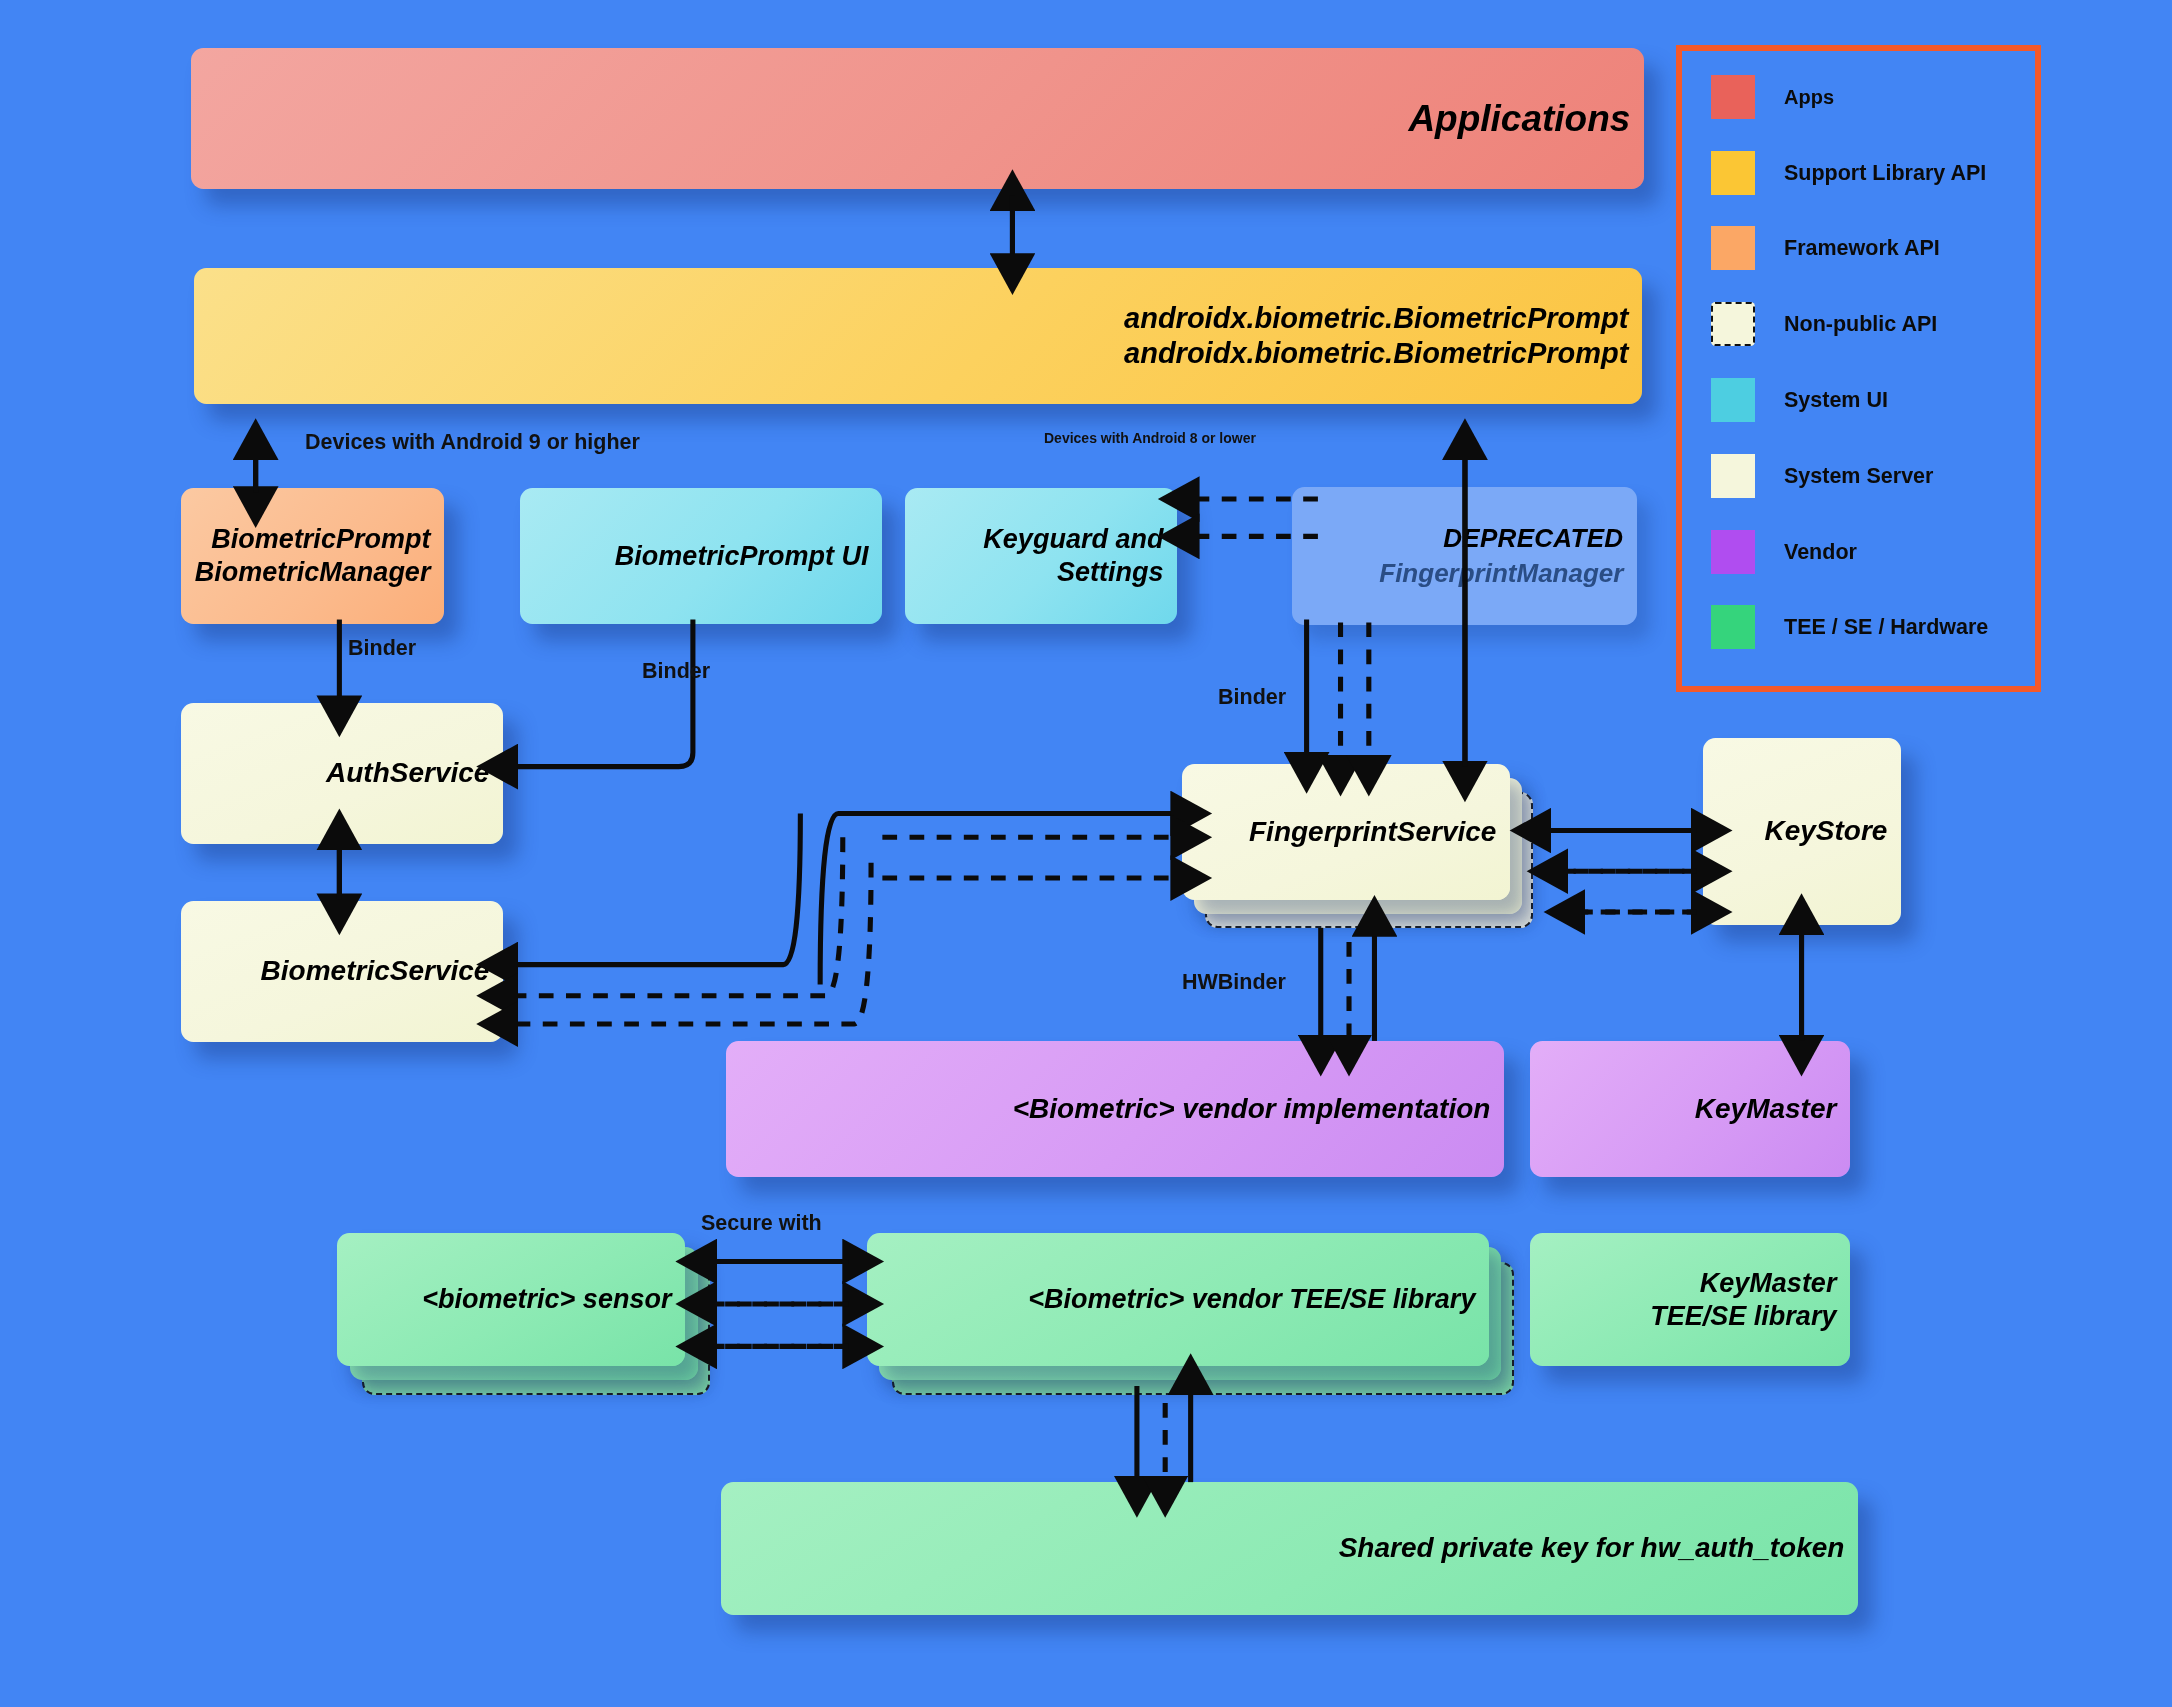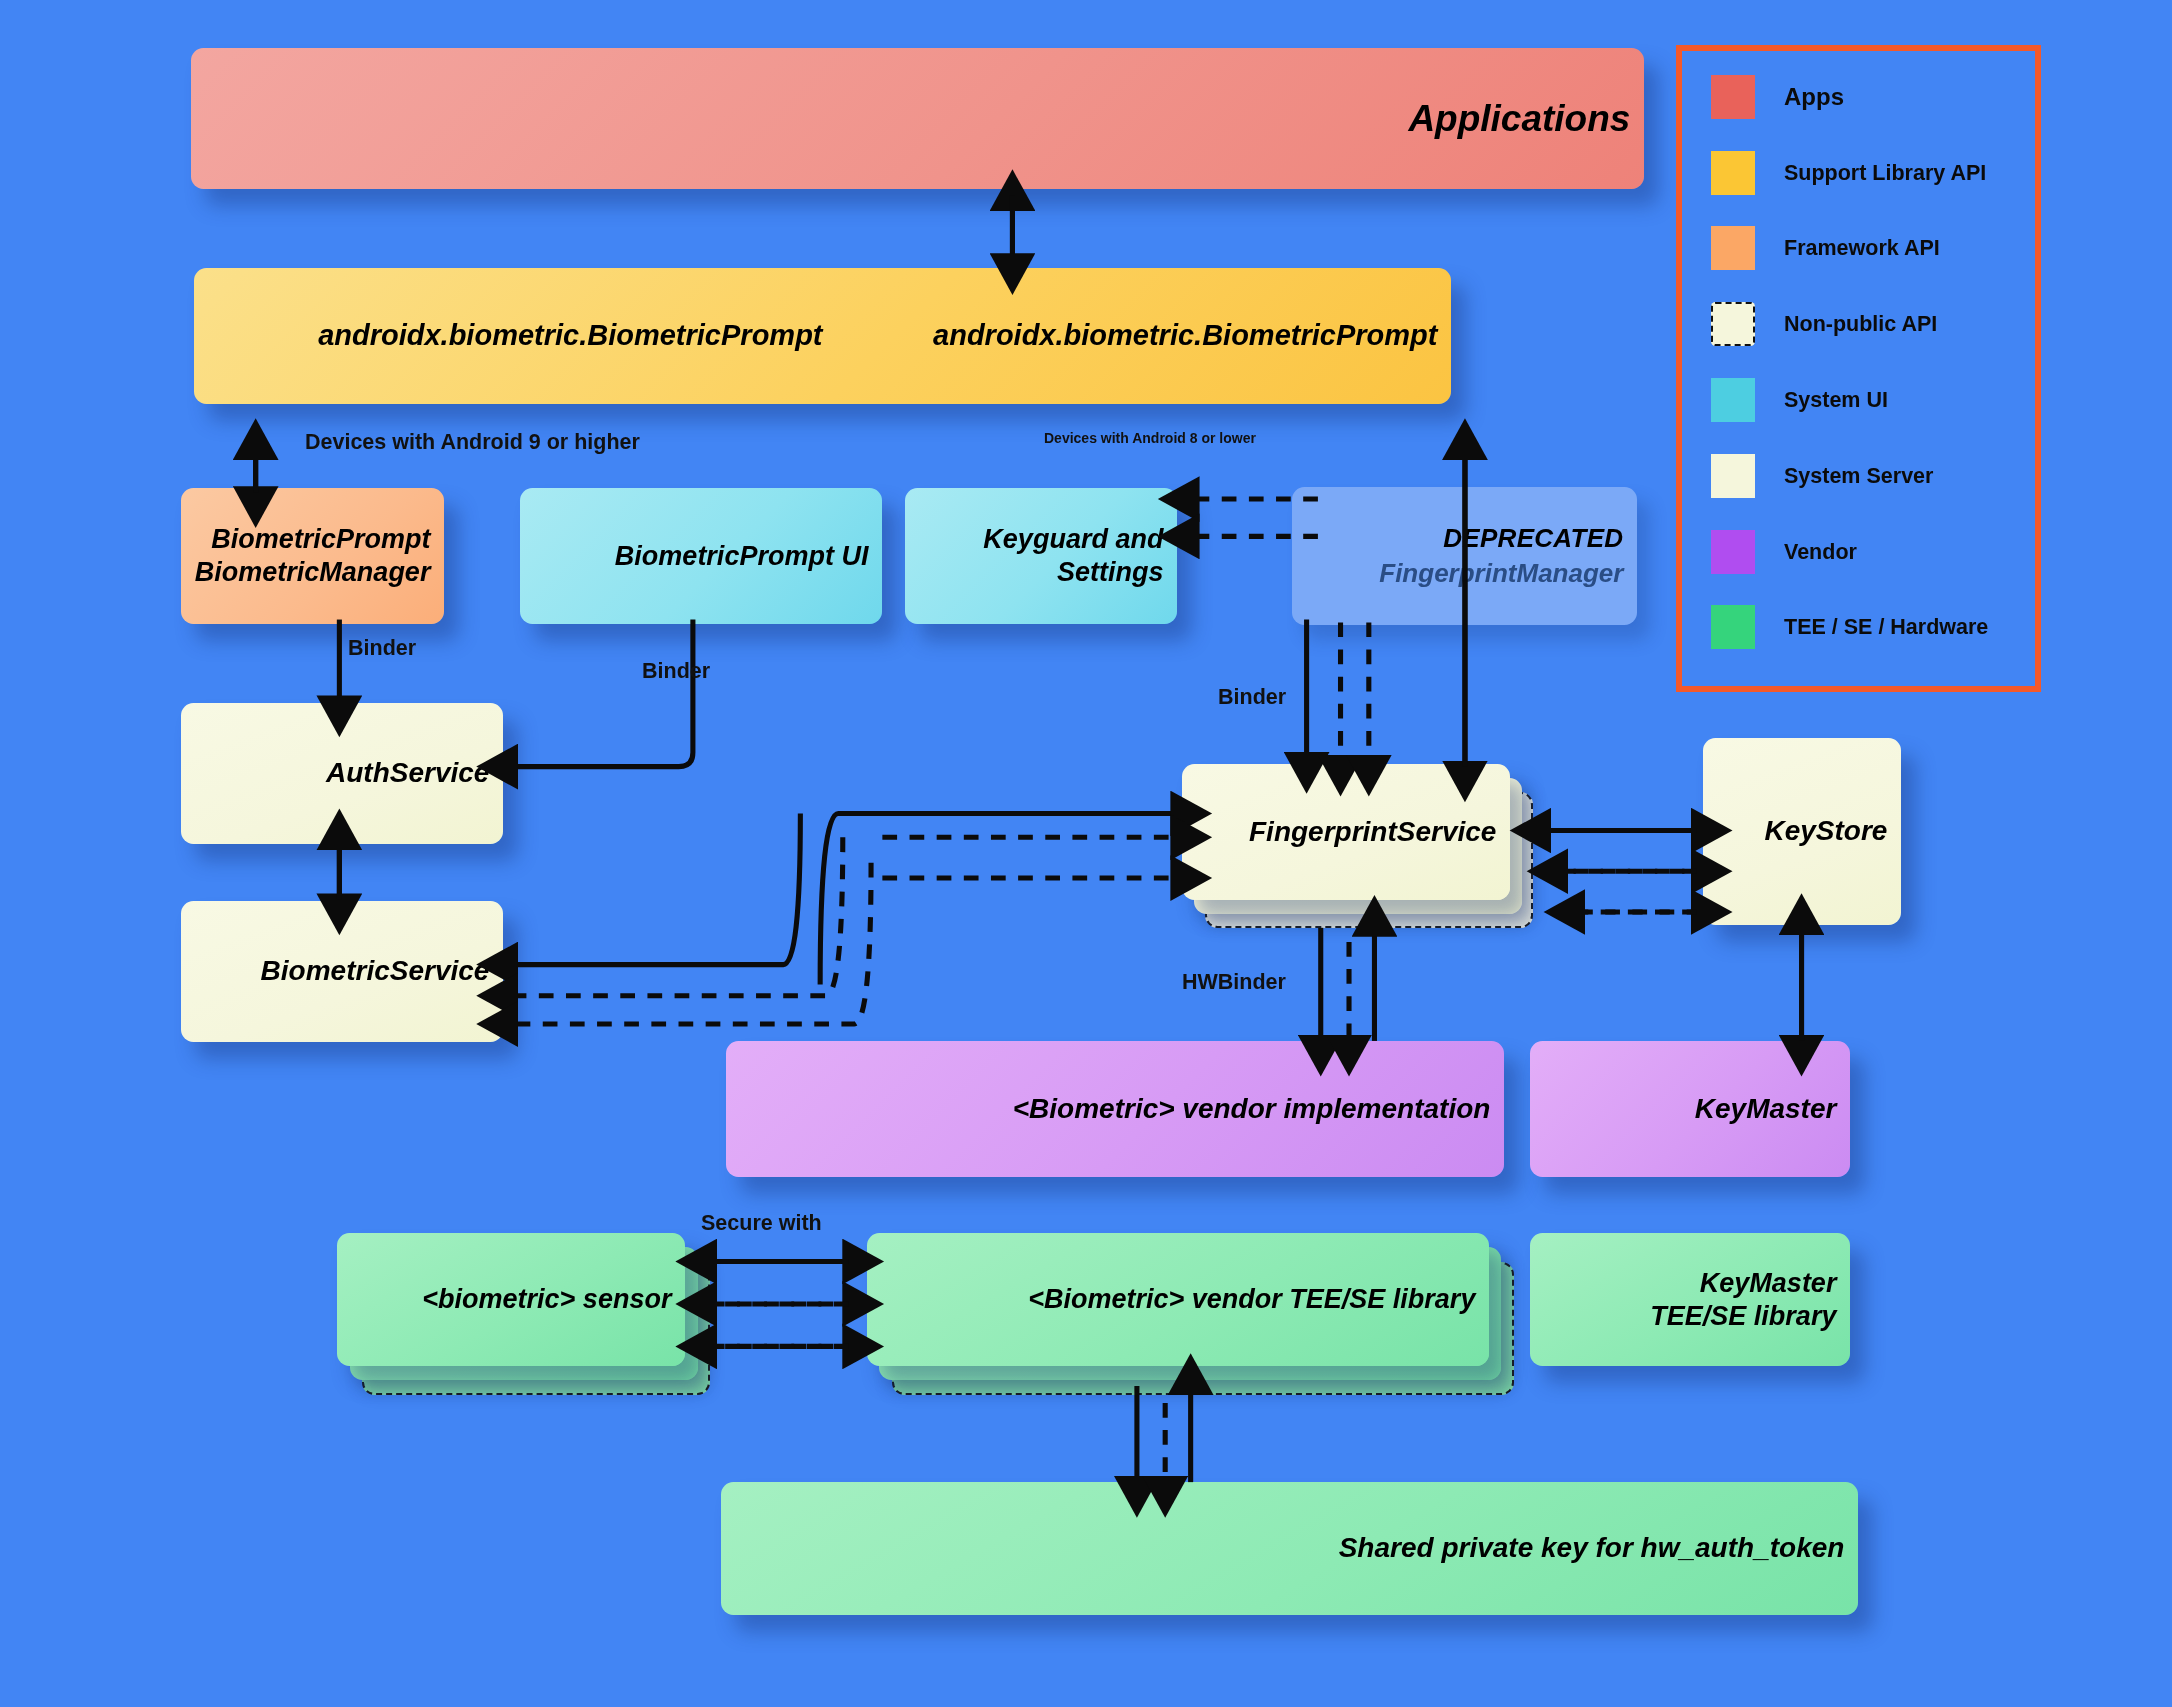--- a/index.html
+++ b/index.html
@@ -167,21 +167,21 @@
       <path d="M1500,2380 L1257,2380"></path>
 
       <path d="M2060,2480 L2060,2620"></path>
     </g>
   </svg>
 
   <div class="node apps" style="left:191px;top:48px;width:1453px;height:141px;font-size:37px;">
     <span>Applications</span>
   </div>
 
-  <div class="node support" style="left:194px;top:268px;width:1257px;height:136px;font-size:29px;flex-direction:row;">
+  <div class="node support" style="left:194px;top:268px;width:1448px;height:136px;font-size:29px;flex-direction:column;">
     <span>androidx.biometric.BiometricPrompt</span>
     <span>androidx.biometric.BiometricPrompt</span>
   </div>
 
   <div class="node framework" style="left:181px;top:488px;width:263px;height:136px;font-size:27px;flex-direction:column;">
     <span>BiometricPrompt</span>
     <span>BiometricManager</span>
   </div>
 
   <div class="node sysui" style="left:520px;top:488px;width:362px;height:136px;font-size:27px;">
@@ -249,21 +249,21 @@
   <div class="elabel" style="left:1044px;top:430px;font-size:14px;">Devices with Android 8 or lower</div>
   <div class="elabel" style="left:348px;top:636px;font-size:21.5px;">Binder</div>
   <div class="elabel" style="left:642px;top:659px;font-size:21.5px;">Binder</div>
   <div class="elabel" style="left:1218px;top:685px;font-size:21.5px;">Binder</div>
   <div class="elabel" style="left:1182px;top:970px;font-size:21.5px;">HWBinder</div>
   <div class="elabel" style="left:701px;top:1211px;font-size:21.5px;">Secure with</div>
 
   <div id="legend" style="left: 1676px; top: 45px; width: 365px; height: 647px; border-color: rgb(244, 89, 42);">
   <div class="lg-row" style="left: 29px; top: 24px;">
         <div class="lg-sw" style="background: rgb(233, 98, 90);"></div>
-        <div class="lg-tx" style="font-size: 24px;">Apps</div>
+        <div class="lg-tx" style="font-size: 20px;">Apps</div>
       </div>
       <div class="lg-row" style="left: 29px; top: 100px;">
         <div class="lg-sw" style="background: rgb(251, 198, 52);"></div>
         <div class="lg-tx" style="font-size: 21.5px;">Support Library API</div>
       </div>
       <div class="lg-row" style="left: 29px; top: 175px;">
         <div class="lg-sw" style="background: rgb(251, 167, 101);"></div>
         <div class="lg-tx" style="font-size: 21.5px;">Framework API</div>
       </div>
       <div class="lg-row" style="left: 29px; top: 251px;">

